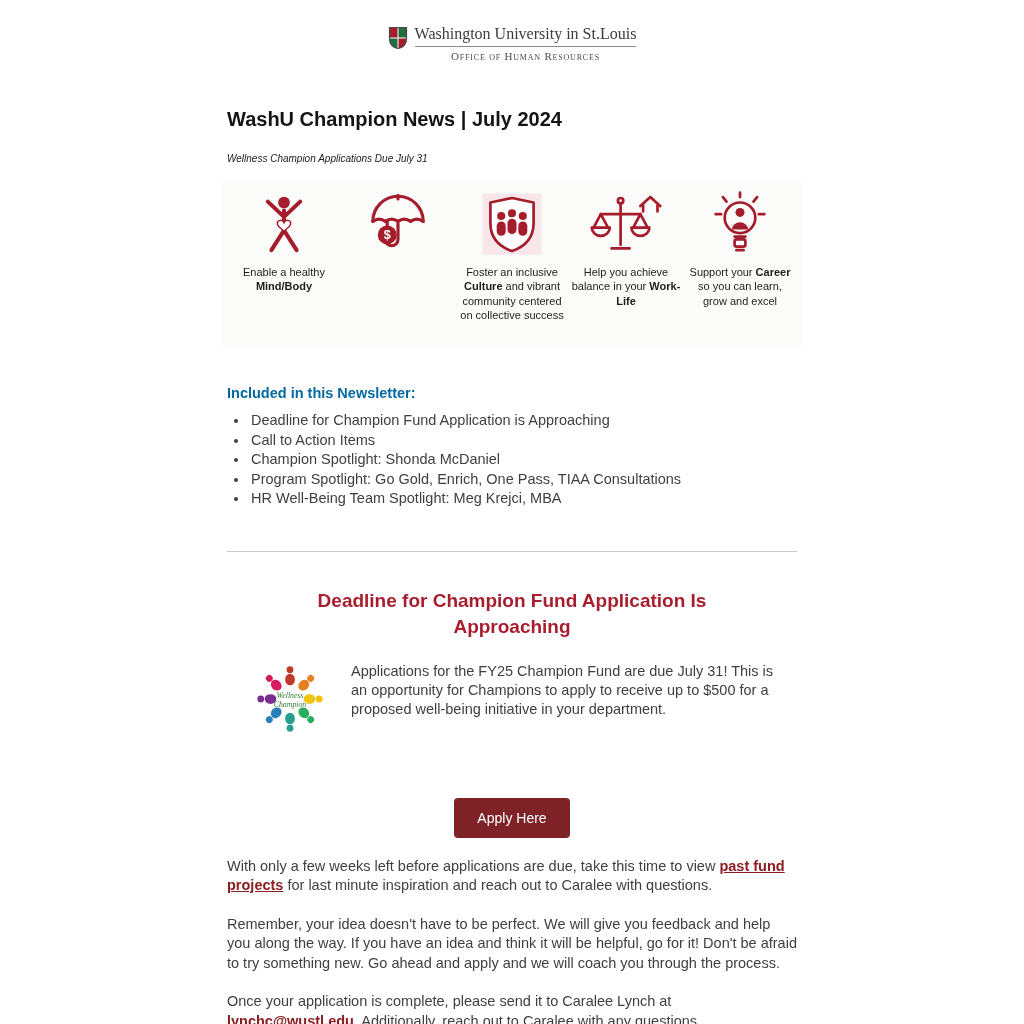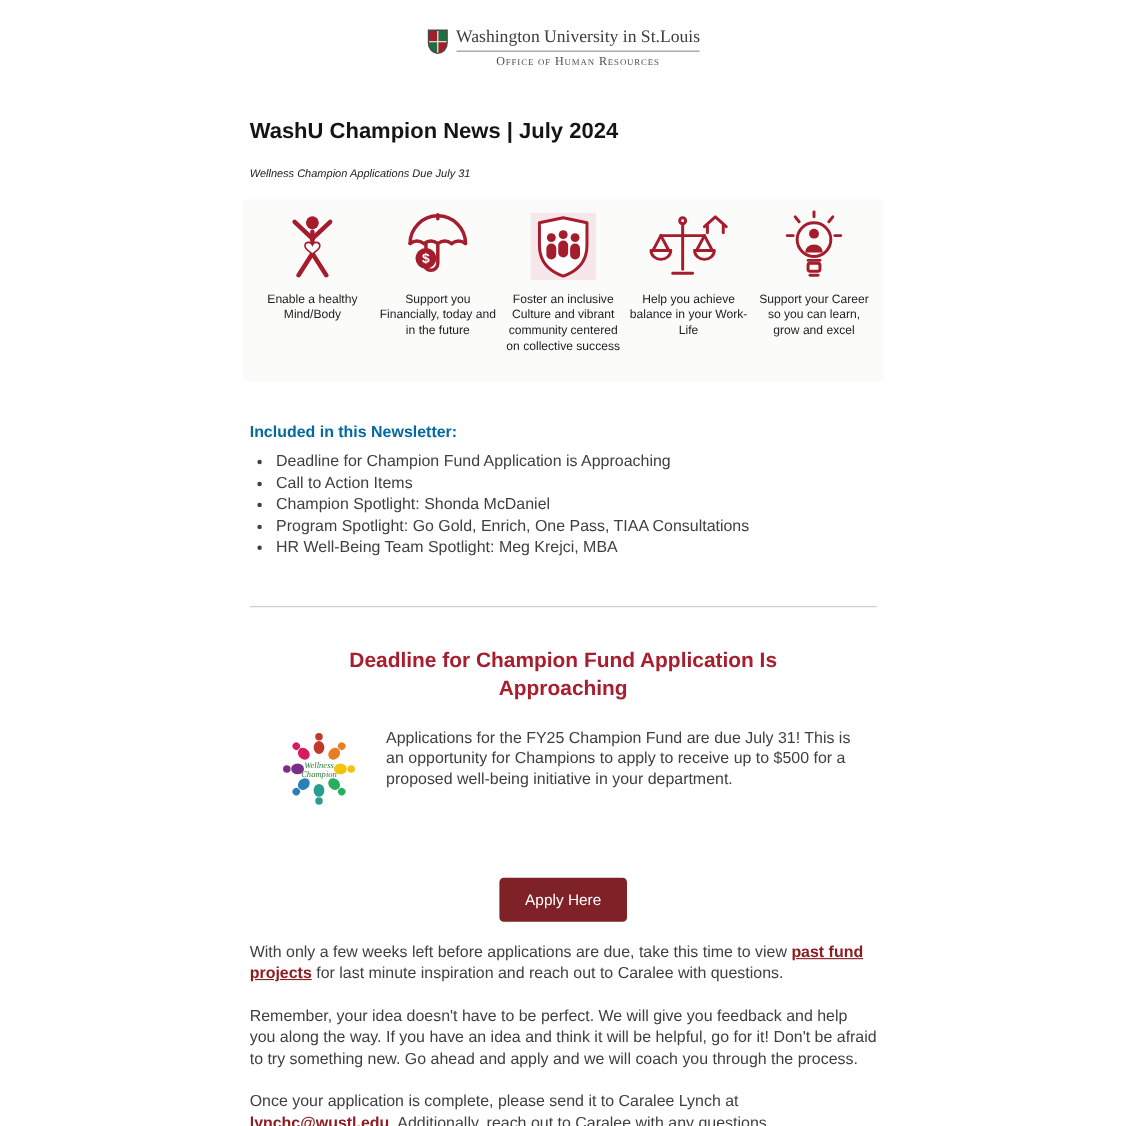--- a/index.html
+++ b/index.html
@@ -18,21 +18,21 @@
 
   .content { width:570px; margin:0 auto; }
   .title { font-size:20px; font-weight:bold; color:#141414; margin:46px 0 0; }
   .subtitle { font-style:italic; font-size:10px; color:#202020; margin:22px 0 0; }
 
   
   .banner { margin:17px 0 0 -6px; width:582px; background:#fbfbfa; display:flex; justify-content:space-evenly; align-items:flex-start; padding:10px 4px 14px; }
   .pillar { width:110px; display:flex; flex-direction:column; align-items:center; }
   .pillar svg.pillar-icon { width:72px; height:68px; display:block; }
   .caption { font-size:11px; line-height:1.3; text-align:center; color:#1d1d1d; margin-top:6px; }
-  .caption b { font-weight:normal; }
+  .caption b { font-weight:bold; }
 
   .included-heading { font-size:14.5px; font-weight:bold; color:#0369a1; margin:38px 0 0; }
   .toc { margin:10px 0 0; padding-left:22px; font-size:14.5px; line-height:19.5px; color:#3f3f3f; }
   .toc li { padding-left:2px; }
 
   .content-divider { border:none; border-top:1px solid #c9c9c9; margin:42px 0 0; }
 
   .section-title { max-width:440px; margin:36px auto 0; text-align:center; color:#a91e2e; font-size:19px; line-height:26px; font-weight:bold; }
 
   .fund-row { display:flex; align-items:flex-start; gap:22px; margin:20px 0 0 24px; }
@@ -108,23 +108,20 @@
           <g stroke="#a51d2c" stroke-width="3.5" fill="none" stroke-linecap="round">
             <path d="M40 3 V7"></path>
             <path d="M12 32 a28 28 0 0 1 56 0"></path>
             <path d="M12 32 q7 -5 14 0 q7 -5 14 0 q7 -5 14 0 q7 -5 14 0"></path>
             <path d="M40 34 V52 a7 7 0 0 1 -14 0"></path>
             <path d="M28 32 V37"></path>
           </g>
           <circle cx="28" cy="47" r="10.5" fill="#a51d2c"></circle>
           <text x="28" y="52" text-anchor="middle" font-size="14" font-weight="bold" fill="#ffffff">$</text>
         </svg>
-        <p class="caption">
-          <span>Support you </span><b>Financially,</b><span> today and in the future</span>
-        </p>
       </div>
 
       <div class="pillar">
         <svg class="pillar-icon" viewBox="0 0 80 72">
           <rect x="7" y="1" width="66" height="68" fill="#f7e7ea"></rect>
           <path d="M40 6 L64 11 V34 C64 50 54 60 40 65 C26 60 16 50 16 34 V11 Z" fill="#ffffff" stroke="#a51d2c" stroke-width="3" stroke-linejoin="round"></path>
           <g fill="#a51d2c">
             <circle cx="28" cy="26" r="4.5"></circle>
               <rect x="23" y="32" width="10" height="16" rx="5"></rect>
             <circle cx="40" cy="23" r="4.5"></circle>

